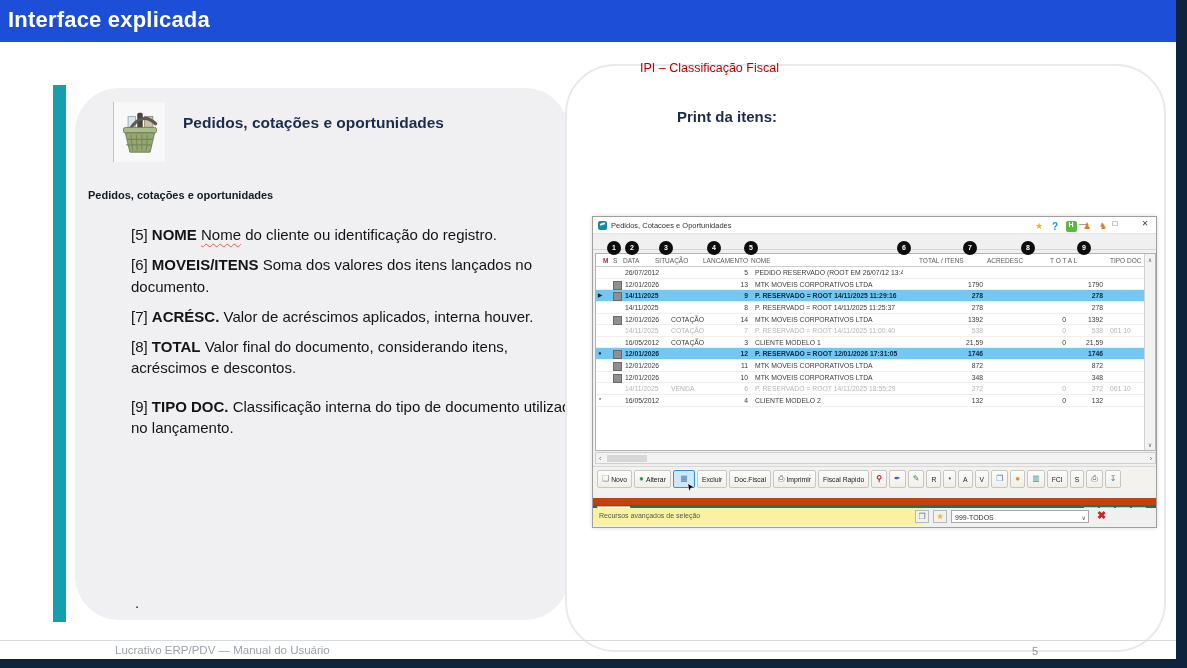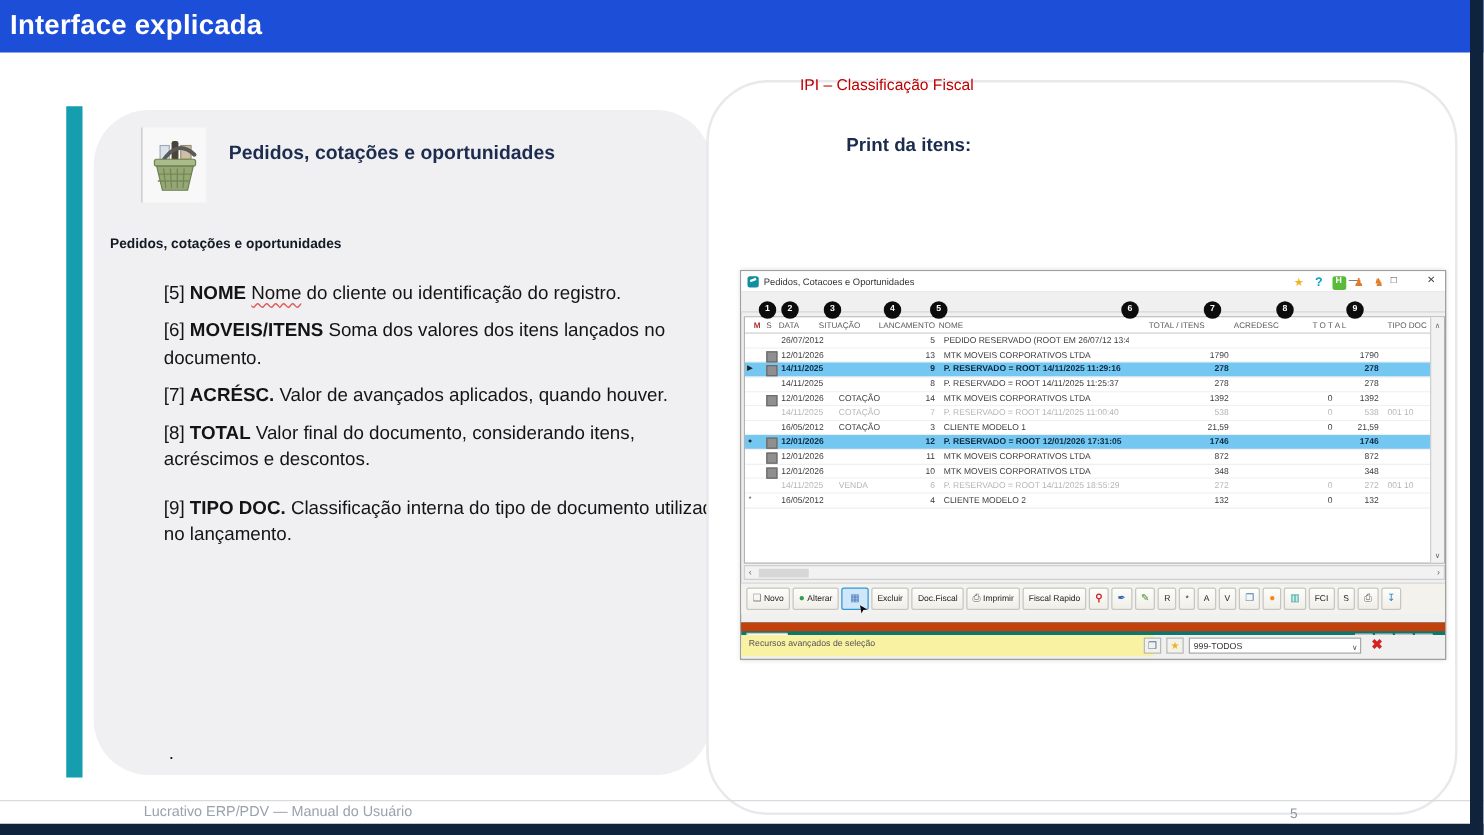--- a/index.html
+++ b/index.html
@@ -157,21 +157,21 @@
         <p data-name="field-description-item"><span data-name="field-ref">[5]</span>
           <b data-name="field-term">NOME</b>
           <span class="wavy" data-name="spellcheck-word">Nome</span><span data-name="field-text"> do cliente ou identificação do registro.</span></p>
 
         <p data-name="field-description-item"><span data-name="field-ref">[6]</span>
           <b data-name="field-term">MOVEIS/ITENS</b>
           <span data-name="field-text">Soma dos valores dos itens lançados no documento.</span></p>
 
         <p data-name="field-description-item"><span data-name="field-ref">[7]</span>
           <b data-name="field-term">ACRÉSC.</b>
-          <span data-name="field-text">Valor de avançados aplicados, quando houver.</span></p>
+          <span data-name="field-text">Valor de acréscimos aplicados, interna houver.</span></p>
 
         <p data-name="field-description-item"><span data-name="field-ref">[8]</span>
           <b data-name="field-term">TOTAL</b>
           <span data-name="field-text">Valor final do documento, considerando itens, acréscimos e descontos.</span></p>
 
         <p data-name="field-description-item"><span data-name="field-ref">[9]</span>
           <b data-name="field-term">TIPO DOC.</b>
           <span data-name="field-text">Classificação interna do tipo de documento utilizado no lançamento.</span></p>
       </div>
     <div class="lp-dot" data-name="stray-period">.</div>

